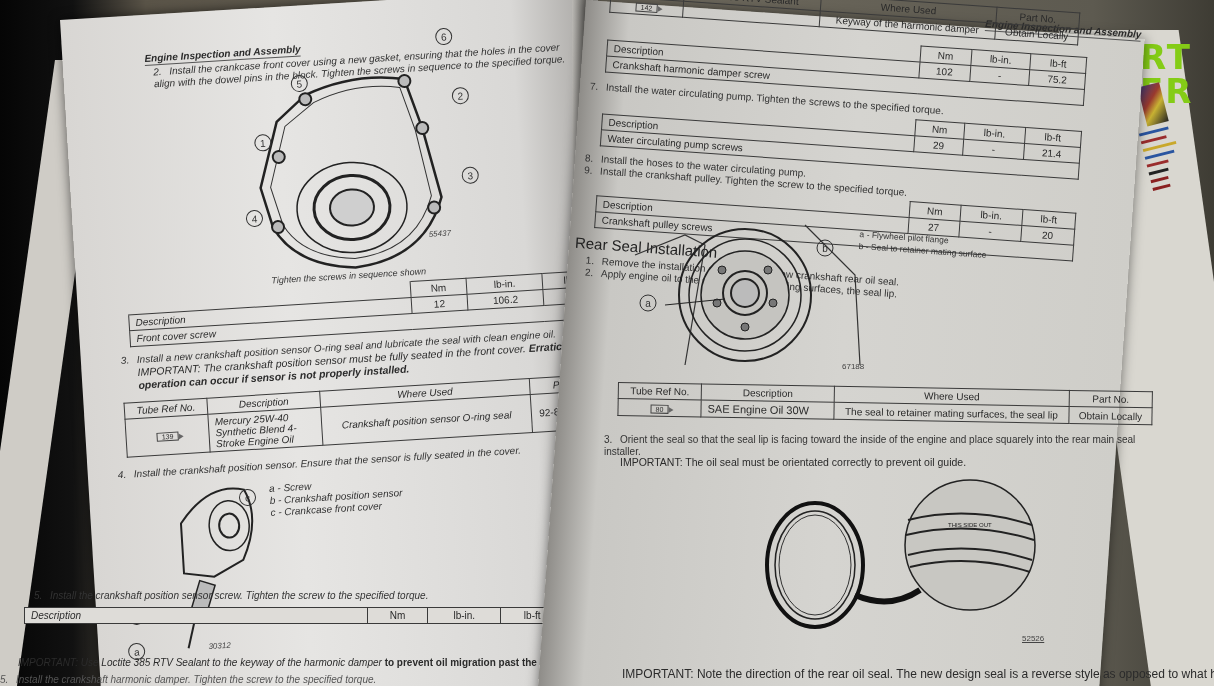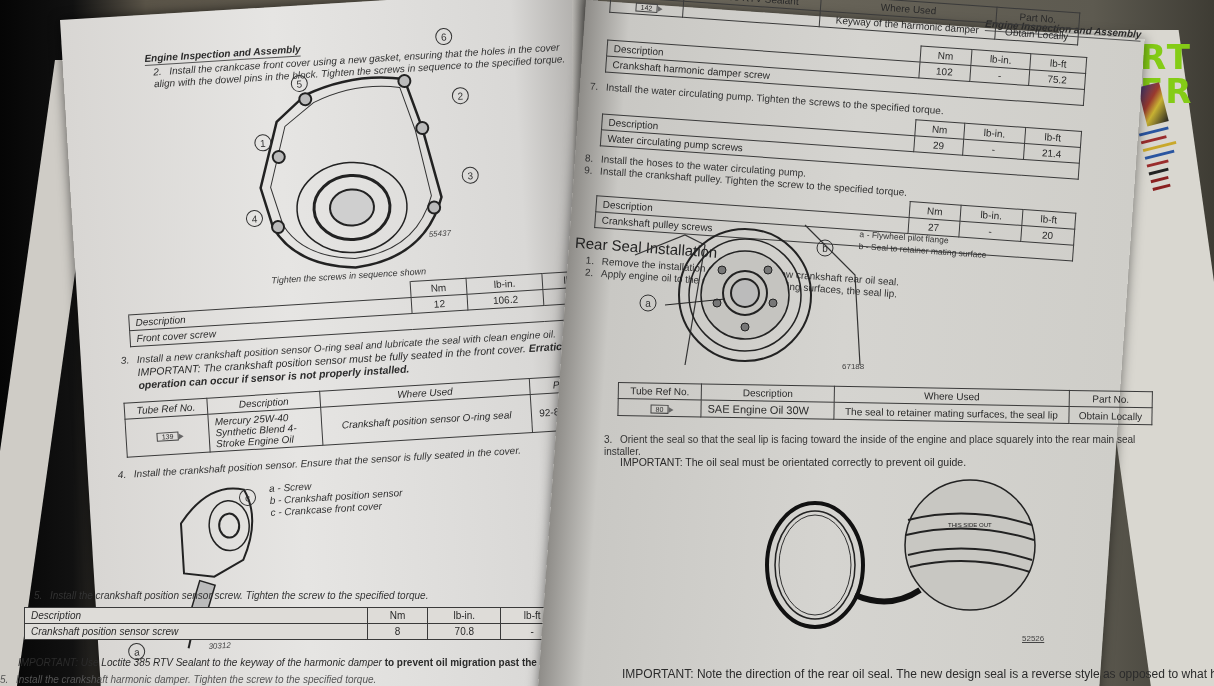--- a/index.html
+++ b/index.html
@@ -224,26 +224,20 @@
 <div class="abs step" style="left:18px;top:590px;width:540px;margin-left:16px;">
   <span class="num">5.</span><span>Install the crankshaft position sensor screw. Tighten the screw to the specified torque.</span>
 </div>
 <table class="spec abs" style="left:24px;top:607px;width:540px;background:#dedcd8;">
   <tbody>
       <tr>
     <th class="it" style="text-align:left;width:330px;">Description</th>
     <th class="c">Nm</th>
     <th class="c">lb-in.</th>
     <th class="c">lb-ft</th>
-  </tr>
-  <tr>
-    <td class="it">Crankshaft position sensor screw</td>
-    <td class="c">8</td>
-    <td class="c">70.8</td>
-    <td class="c">-</td>
   </tr>
 </tbody>
   </table>
 <div class="abs imp" style="left:18px;top:656px;width:560px;font-style:italic;white-space:nowrap;font-size:10px;">
   <span>IMPORTANT:</span>
   <span>Use Loctite 385 RTV Sealant to the keyway of the harmonic damper</span>
   <b style="font-style:normal">to prevent oil migration past the key.</b>
 </div>
 <div class="abs step" style="left:0px;top:674px;width:560px;white-space:nowrap;color:#555;">
   <span class="num">5.</span><span>Install the crankshaft harmonic damper. Tighten the screw to the specified torque.</span>

